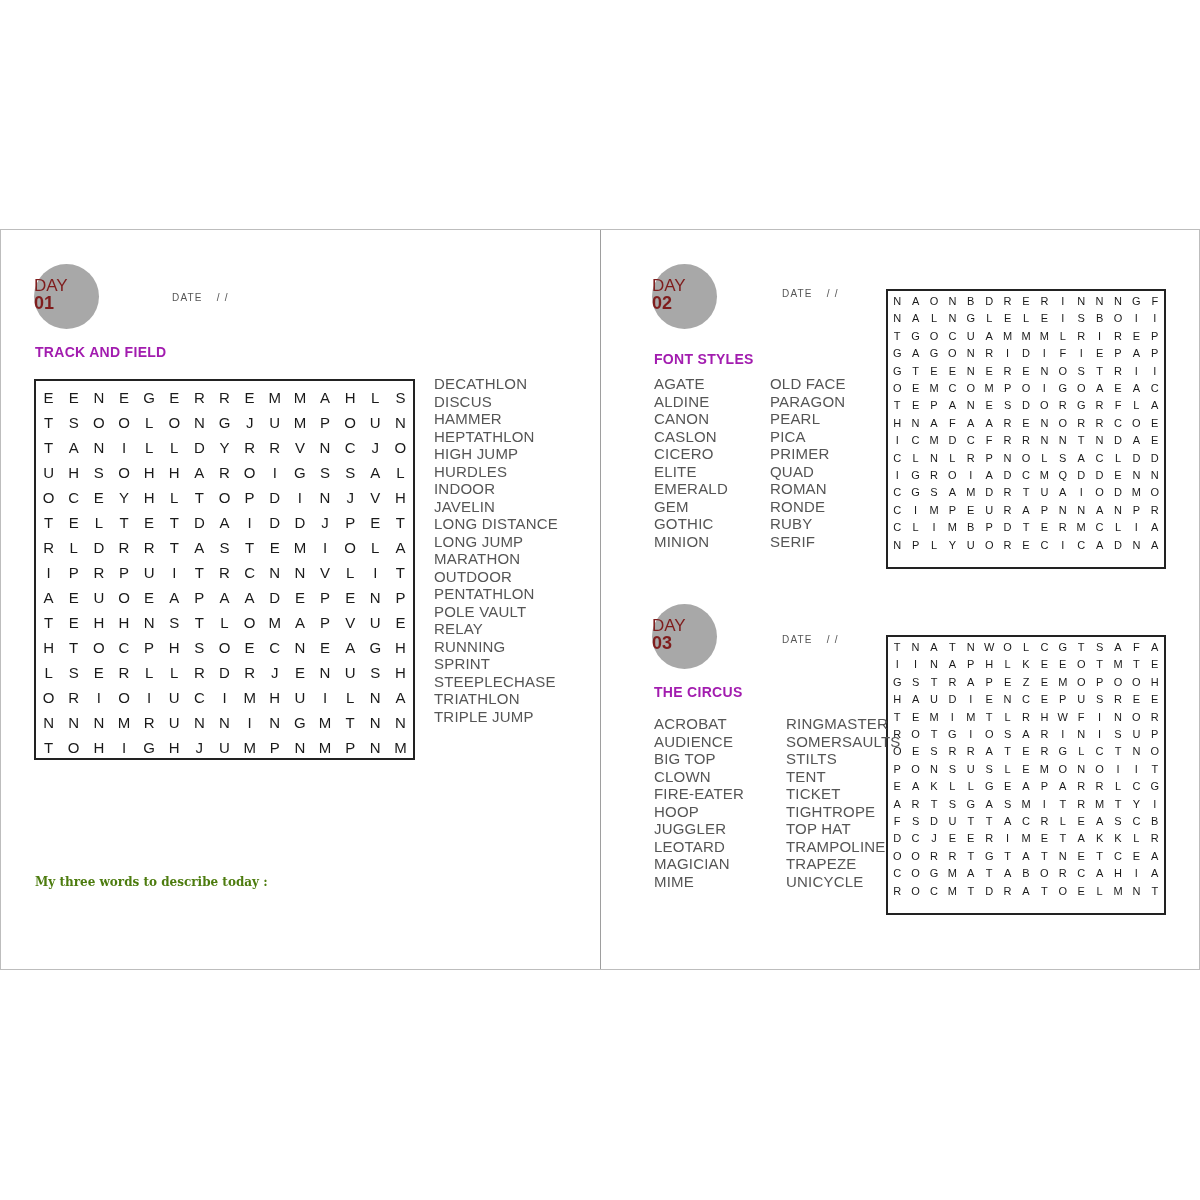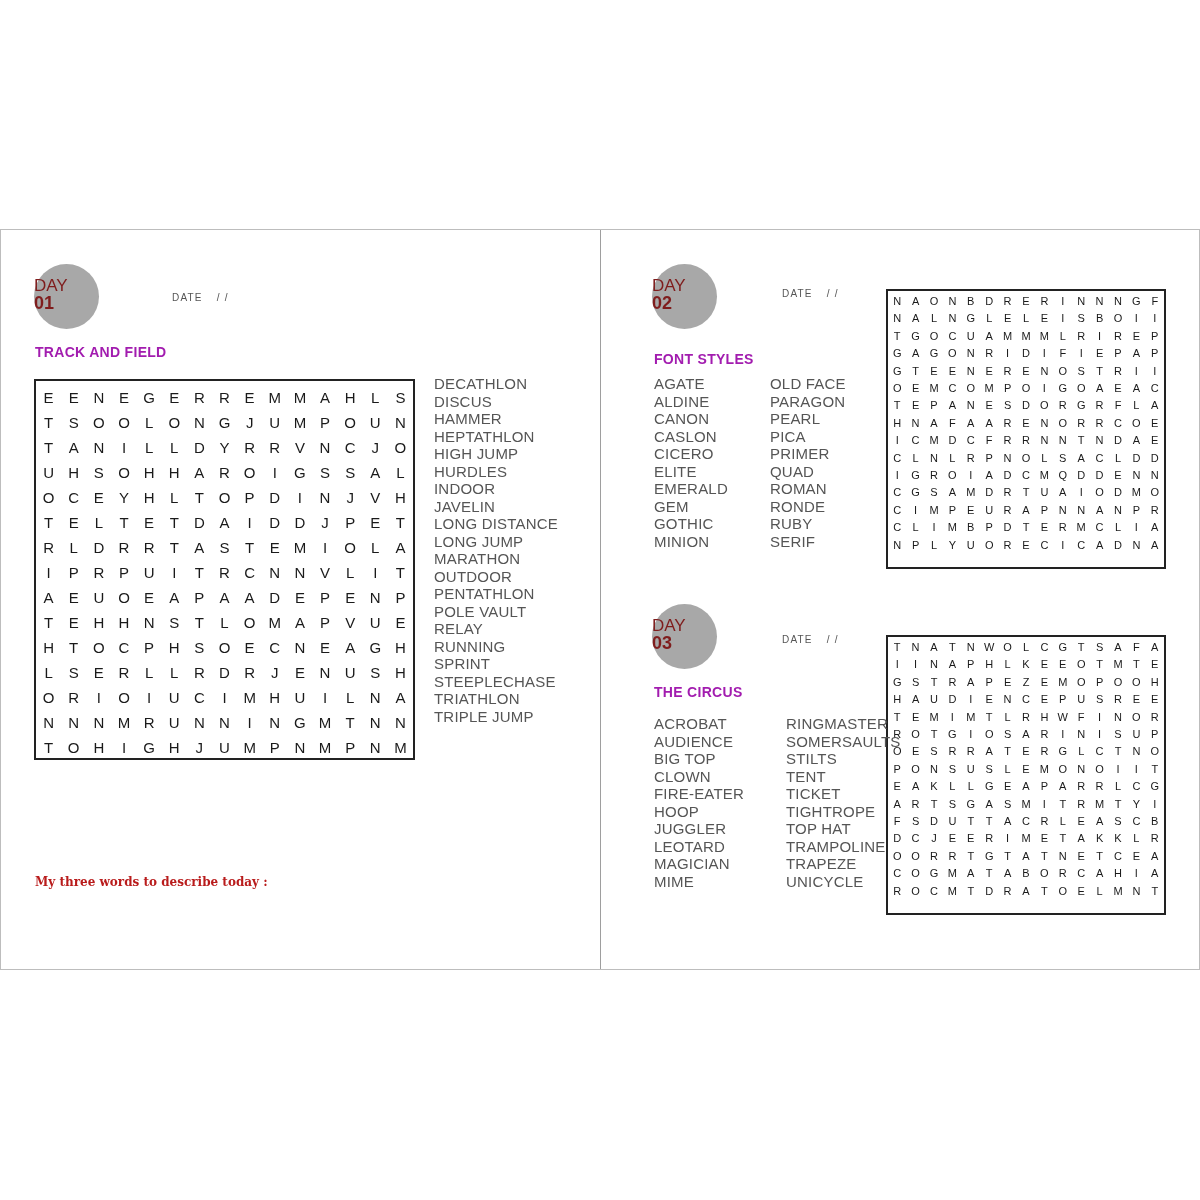--- a/index.html
+++ b/index.html
@@ -17,21 +17,21 @@
   .grid { position:absolute; border:2px solid #222; box-sizing:border-box; display:grid; background:#fff; }
   .grid span { text-align:center; color:#1a1a1a; }
   .g1 { left:34px; top:379px; width:381px; height:381px; grid-template-columns:repeat(15, 1fr); grid-template-rows:repeat(15, 1fr); padding:4px 0; }
   .g1 span { font-size:15px; line-height:25px; }
   .gs { width:280px; height:280px; grid-template-columns:repeat(15, 1fr); grid-template-rows:repeat(16, 1fr); padding:2px 0; }
   .gs span { font-size:11px; line-height:17.4px; }
   .g2 { left:886px; top:289px; }
   .g3 { left:886px; top:635px; }
   .words { position:absolute; font-size:15px; color:#555; letter-spacing:0.2px; }
   .words div { height:17.5px; line-height:17.5px; white-space:nowrap; }
-  .prompt { position:absolute; left:35px; top:875px; font-family:"DejaVu Serif", serif; font-weight:bold; font-size:12px; color:#b91c1c; }
+  .prompt { position:absolute; left:35px; top:875px; font-family:"DejaVu Serif", serif; font-weight:bold; font-size:12px; color:#4d7c0f; }
 </style>
 </head>
 <body>
 
 <div class="spread">
   <div class="edgeL"></div>
   <div class="edgeR"></div>
   <div class="spine"></div>
 </div>
 

